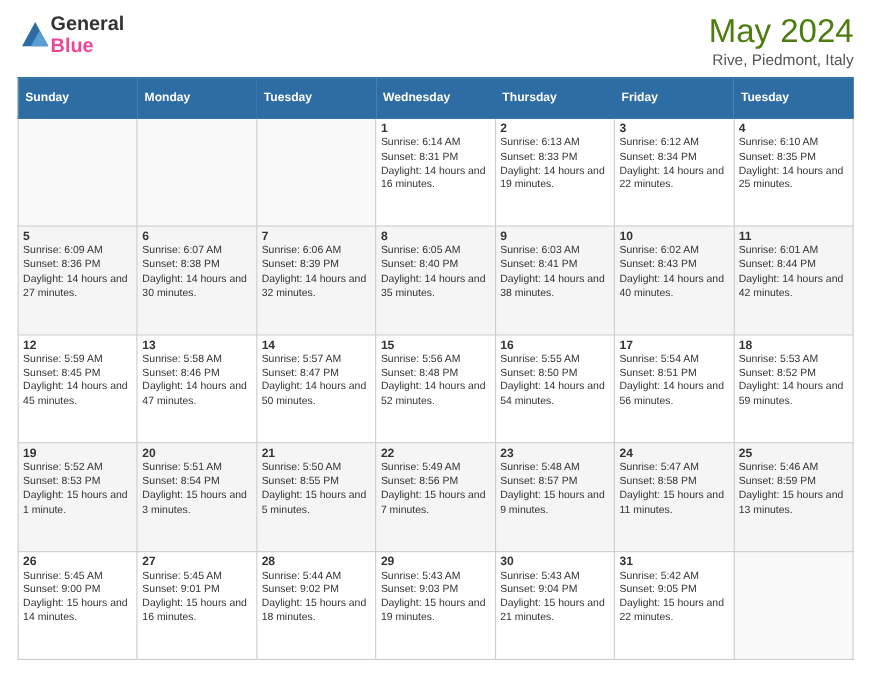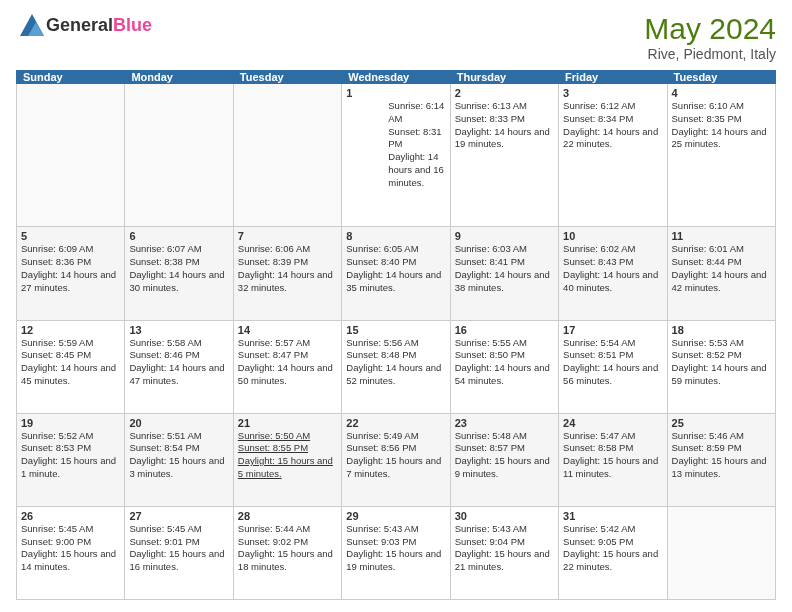--- a/index.html
+++ b/index.html
@@ -22,21 +22,21 @@
       justify-content: space-between;
       align-items: flex-start;
       margin-bottom: 8px;
     }
     .logo {
       display: flex;
       align-items: center;
     }
     .logo-text {
       display: flex;
-      flex-direction: row;
+      flex-direction: column;
       line-height: 1.1;
     }
     .logo-general {
       font-size: 18px;
       font-weight: bold;
       color: #333;
     }
     .logo-blue {
       font-size: 18px;
       font-weight: bold;
@@ -63,21 +63,21 @@
     .calendar {
       width: 100%;
       border-collapse: collapse;
       flex: 1;
     }
     .calendar th {
       background: #2e6da4;
       color: #fff;
       font-size: 11px;
       font-weight: bold;
-      padding: 0 6px;
+      padding: 12px 6px;
       text-align: left;
       border: 1px solid #2e6da4;
     }
     .calendar td {
       border: 1px solid #ccc;
       vertical-align: top;
       padding: 3px 4px;
       font-size: 9.5px;
       color: #333;
       background: #fff;
@@ -132,21 +132,21 @@
           <th>Tuesday</th>
         </tr>
     </thead>
     <tbody id="calendar-body">
     <tr>
           <td class="empty-cell"></td>
           <td class="empty-cell"></td>
           <td class="empty-cell"></td>
           <td>
             <span class="day-num">1</span>
-            <div class="cell-content" style="white-space: pre-line; margin-left: 42px;">Sunrise: 6:14 AM
+            <div class="cell-content" style="white-space: pre-line;">Sunrise: 6:14 AM
 Sunset: 8:31 PM
 Daylight: 14 hours and 16 minutes.</div>
           </td>
           <td>
             <span class="day-num">2</span>
             <div class="cell-content" style="white-space: pre-line;">Sunrise: 6:13 AM
 Sunset: 8:33 PM
 Daylight: 14 hours and 19 minutes.</div>
           </td>
           <td>
@@ -258,21 +258,21 @@
 Daylight: 15 hours and 1 minute.</div>
           </td>
           <td>
             <span class="day-num">20</span>
             <div class="cell-content" style="white-space: pre-line;">Sunrise: 5:51 AM
 Sunset: 8:54 PM
 Daylight: 15 hours and 3 minutes.</div>
           </td>
           <td>
             <span class="day-num">21</span>
-            <div class="cell-content" style="white-space: pre-line; text-decoration: underline;">Sunrise: 5:50 AM
+            <div class="cell-content" style="white-space: pre-line;">Sunrise: 5:50 AM
 Sunset: 8:55 PM
 Daylight: 15 hours and 5 minutes.</div>
           </td>
           <td>
             <span class="day-num">22</span>
             <div class="cell-content" style="white-space: pre-line;">Sunrise: 5:49 AM
 Sunset: 8:56 PM
 Daylight: 15 hours and 7 minutes.</div>
           </td>
           <td>

